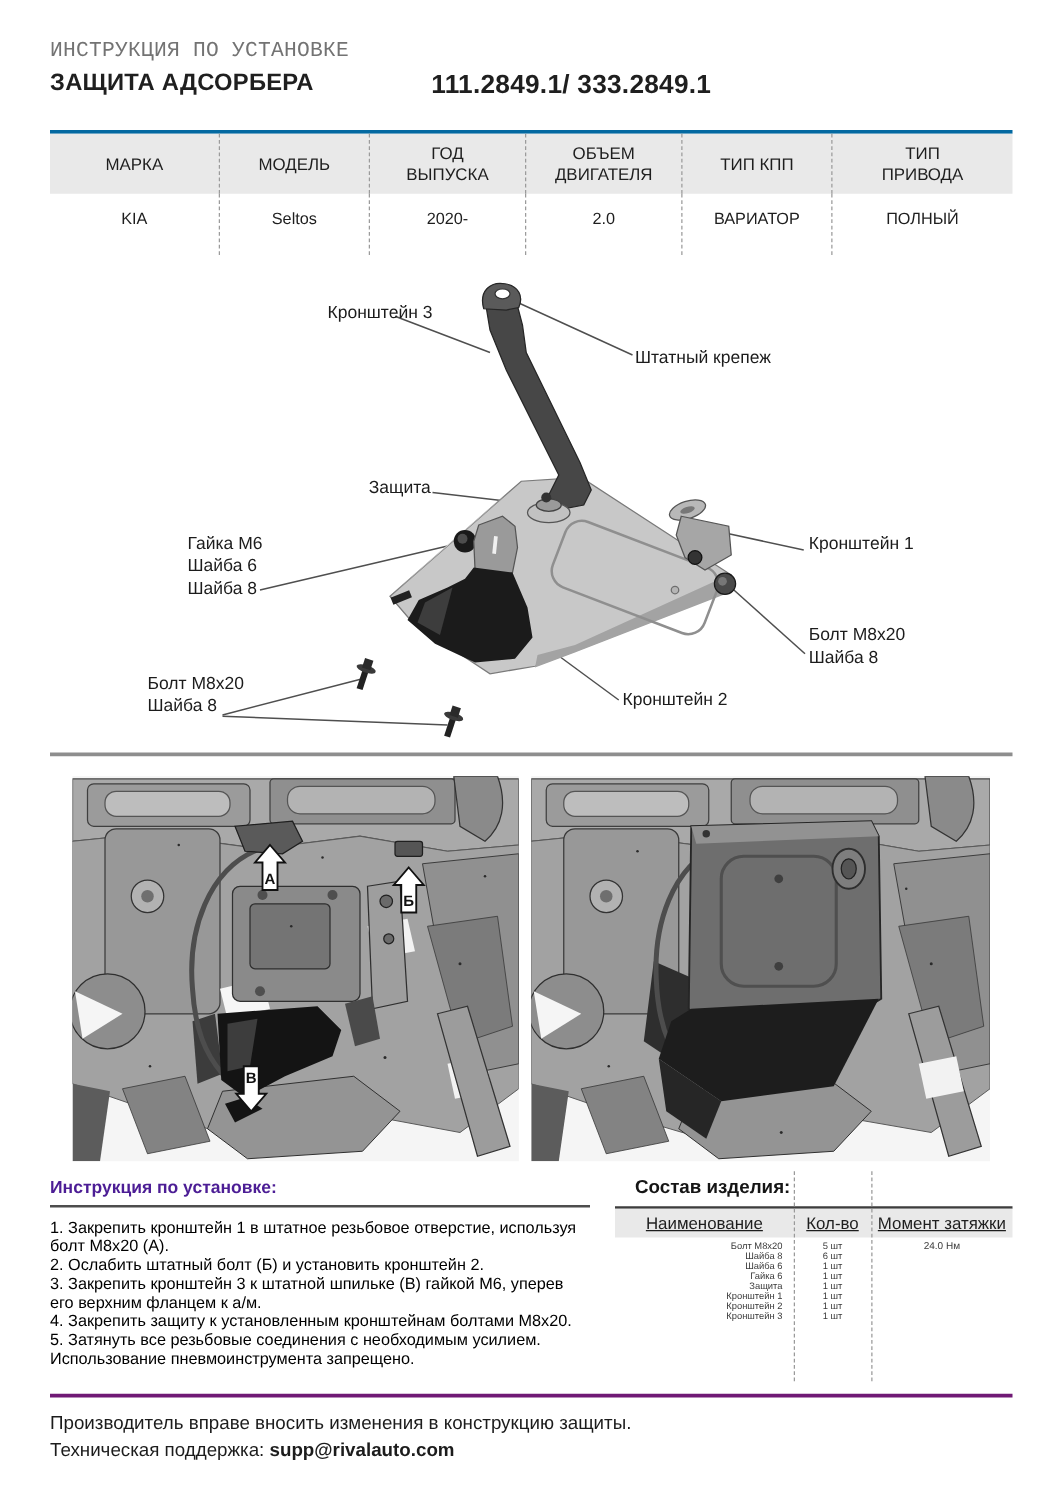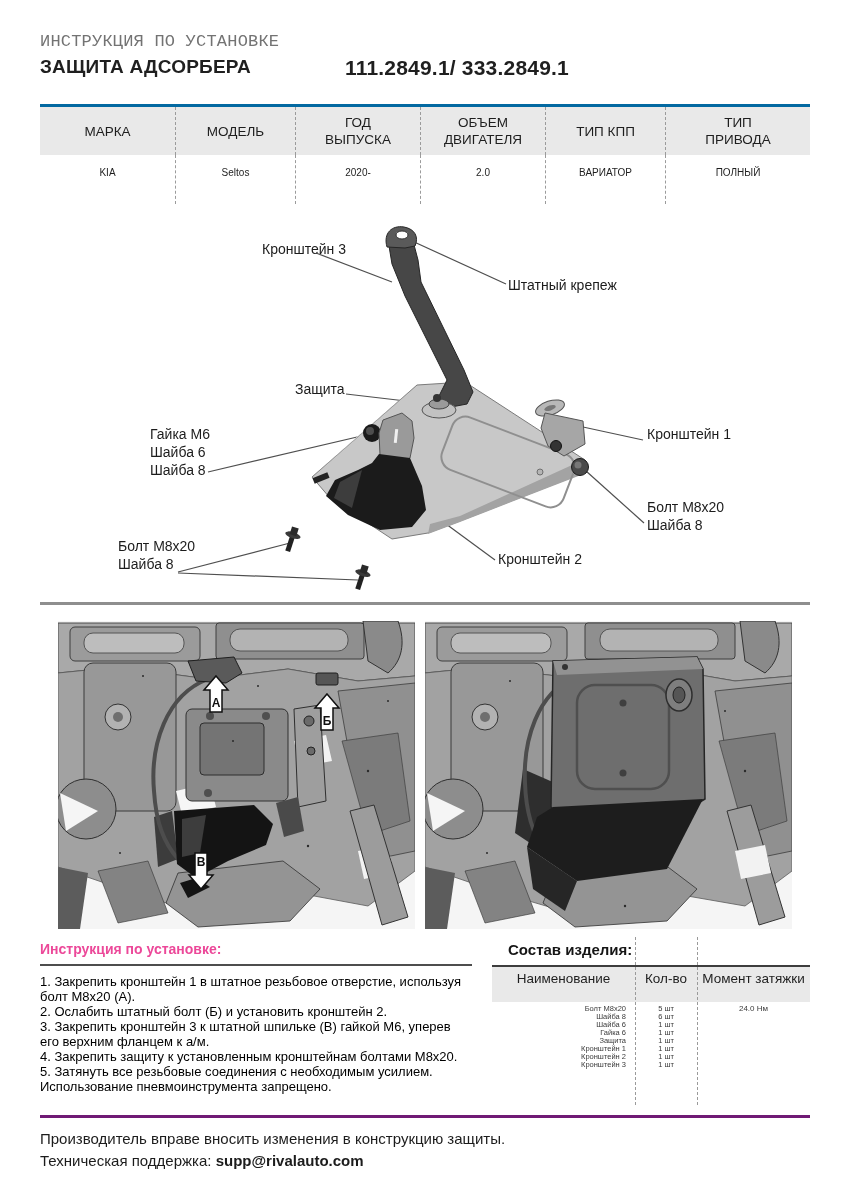--- a/index.html
+++ b/index.html
@@ -11,43 +11,43 @@
   .hdr{position:absolute;left:40px;top:31px;width:770px;}
   .hdr-sub{font-size:17px;line-height:22px;color:#737373;letter-spacing:.2px;font-family:Liberation Mono, monospace;}
   .hdr-row{position:relative;margin-top:2px;height:26px;}
   .hdr-title{font-size:19px;line-height:24px;font-weight:bold;letter-spacing:.2px;}
   .hdr-nums{position:absolute;left:305px;top:1px;font-size:21px;font-weight:bold;letter-spacing:.2px;}
   
   .vtable{position:absolute;left:40px;top:104px;width:770px;border-top:3px solid #0369a1;}
   .vt-grid{display:grid;grid-template-columns:135px 120px 125px 125px 120px 145px;}
   .vt-grid>div:not(:nth-child(6n+1)){border-left:1px dashed #9b9b9b;}
   .vt-h{background:#e9e9e9;height:48px;display:flex;flex-direction:column;justify-content:center;align-items:center;font-size:13.5px;line-height:17px;color:#1e1e1e;text-align:center;}
-  .vt-v{height:37px;display:flex;justify-content:center;align-items:flex-start;padding-top:12px;font-size:10px;color:#1e1e1e;}
+  .vt-v{height:37px;display:flex;justify-content:center;align-items:flex-start;padding-top:12px;font-size:13px;color:#1e1e1e;}
   
   .diagram{position:absolute;left:40px;top:220px;width:770px;height:383px;}
   .diagram svg{position:absolute;left:0;top:0;}
   .dlabel{position:absolute;font-size:14px;color:#1c1c1c;line-height:18px;white-space:nowrap;}
   
   .divider{position:absolute;left:40px;top:602px;width:770px;height:3px;background:#8e8e8e;}
   
   .photos{position:absolute;left:40px;top:621px;width:770px;display:flex;gap:10px;padding-left:18px;box-sizing:border-box;}
   .photo{display:block;background:#f5f5f5;}
   
   .bottom{position:absolute;left:40px;top:941px;width:770px;display:flex;}
   .instr{width:432px;}
-  .instr-title{font-size:14px;font-weight:bold;color:#ec4899;}
+  .instr-title{font-size:14px;font-weight:bold;color:#4c1d95;}
   .instr-rule{height:2px;background:#4d4d4d;margin:7px 0 8px 0;}
   .step{font-size:13px;line-height:15px;color:#000000;margin:0;}
   .parts{margin-left:20px;width:318px;position:relative;}
   .parts:before,.parts:after{content:"";position:absolute;top:-4px;height:168px;border-left:1px dashed #9a9a9a;}
   .parts:before{left:143px;} .parts:after{left:205px;}
   .parts-title{font-size:15px;font-weight:bold;padding-left:16px;color:#151515;}
   .parts-rule{height:2px;background:#3d3d3d;margin-top:7px;}
   .pt-grid{display:grid;grid-template-columns:143px 62px 113px;}
-  .pt-h{background:#e9e9e9;height:35px;line-height:23px;font-size:13.5px;text-align:center;color:#1e1e1e;}
+  .pt-h{background:#e9e9e9;height:23px;line-height:23px;font-size:13.5px;text-align:center;color:#1e1e1e;text-decoration:underline;}
   .pt-name{font-size:7.5px;line-height:8px;text-align:right;padding-right:9px;color:#3a3a3a;}
   .pt-qty{font-size:7.5px;line-height:8px;text-align:center;color:#3a3a3a;}
   .pt-trq{font-size:8px;line-height:8px;text-align:center;color:#3a3a3a;}
   .pt-rows{padding-top:3px;}
   
   .footer{position:absolute;left:40px;top:1115px;width:770px;border-top:3px solid #701a75;padding-top:10px;}
   .f1{font-size:15px;line-height:22px;color:#1c1c1c;}
   .f2{font-size:15px;line-height:22px;color:#1c1c1c;}
   .f2 b{font-weight:bold;}
 </style>

